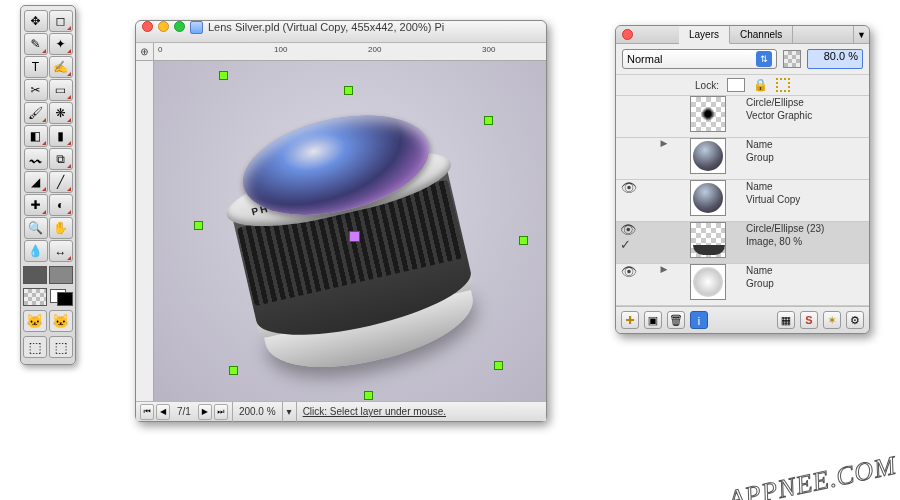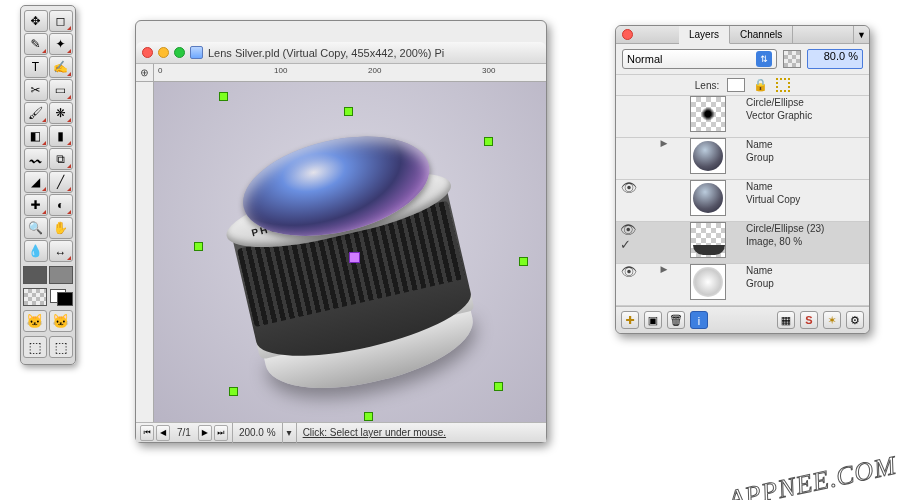--- a/index.html
+++ b/index.html
@@ -16,21 +16,21 @@
 .swatch-bw::before{content:"";position:absolute;left:1px;top:1px;width:14px;height:12px;background:#fff;border:1px solid #555;}
 .swatch-bw::after{content:"";position:absolute;right:0;bottom:0;width:14px;height:12px;background:#000;border:1px solid #555;}
 .checker { background-image: linear-gradient(45deg,#bbb 25%,transparent 25%),linear-gradient(-45deg,#bbb 25%,transparent 25%),linear-gradient(45deg,transparent 75%,#bbb 75%),linear-gradient(-45deg,transparent 75%,#bbb 75%); background-size:8px 8px; background-position:0 0,0 4px,4px -4px,-4px 0; background-color:#eee;}
 .big-circle { width:46px;height:46px;border-radius:50%;background:#000; margin-top:2px; position:relative;}
 .big-circle .badge{position:absolute;left:-2px;top:-2px;font-size:9px;background:#c0f;color:#fff;padding:0 2px;border-radius:2px;}
 .cat-row{display:flex;gap:2px;margin-top:2px;}
 .cat{width:24px;height:22px;border:1px solid #999;background:#e6e6e6;border-radius:3px;display:flex;align-items:center;justify-content:center;font-size:14px;}
 
 
 .canvas-window { position:absolute; left:135px; top:20px; width:412px; background:#ededed; border:1px solid #888; border-radius:6px; box-shadow: 3px 4px 10px rgba(0,0,0,0.4);}
-.titlebar{height:22px;display:flex;align-items:center;gap:5px;padding:0 6px;background:linear-gradient(#f7f7f7,#dcdcdc);border-bottom:1px solid #b5b5b5;border-radius:6px 6px 0 0;margin-top:21px;}
+.titlebar{height:22px;display:flex;align-items:flex-start;gap:5px;padding:0 6px;background:linear-gradient(#f7f7f7,#dcdcdc);border-bottom:1px solid #b5b5b5;border-radius:6px 6px 0 0;}
 .traffic{display:flex;gap:5px;}
 .dot{width:11px;height:11px;border-radius:50%;}
 .dot.red{background:#ff5f57;border:1px solid #d1382f;}
 .dot.yellow{background:#ffbd2e;border:1px solid #cd9321;}
 .dot.green{background:#28c940;border:1px solid #1d9a30;}
 .doc-icon{width:13px;height:13px;background:linear-gradient(#b9d5ff,#6ea8ff);border:1px solid #5a7bbf;border-radius:2px;}
 .win-title{font-size:11px;color:#3a3a3a;white-space:nowrap;overflow:hidden;text-overflow:ellipsis;flex:1;}
 .ruler-h{height:18px;background:#eee;border-bottom:1px solid #aaa;position:relative;font-size:8px;color:#444;padding-left:18px;}
 .ruler-h span{position:absolute;top:2px;}
 .ruler-corner{position:absolute;left:0;top:0;width:18px;height:18px;border-right:1px solid #aaa;border-bottom:1px solid #aaa;background:#eee;display:flex;align-items:center;justify-content:center;font-size:10px;}
@@ -208,21 +208,21 @@
   </div>
   <div class="blend-row">
     <div class="blend-select">
       <span>Normal</span>
       <span class="caret">⇅</span>
     </div>
     <div class="opacity-swatch checker"></div>
     <div class="opacity-input">80.0 %</div>
   </div>
   <div class="lock-row">
-    <span>Lens:</span>
+    <span>Lock:</span>
     <span class="lockbox checker"></span>
     <span class="lockicon">🔒</span>
     <span class="corners"></span>
   </div>
   <div class="layer-list">
     <div class="layer-row">
       <div class="vis"></div>
       <div class="expand"></div>
       <div class="thumb checker-bg">
           <div class="dotcircle"></div>

